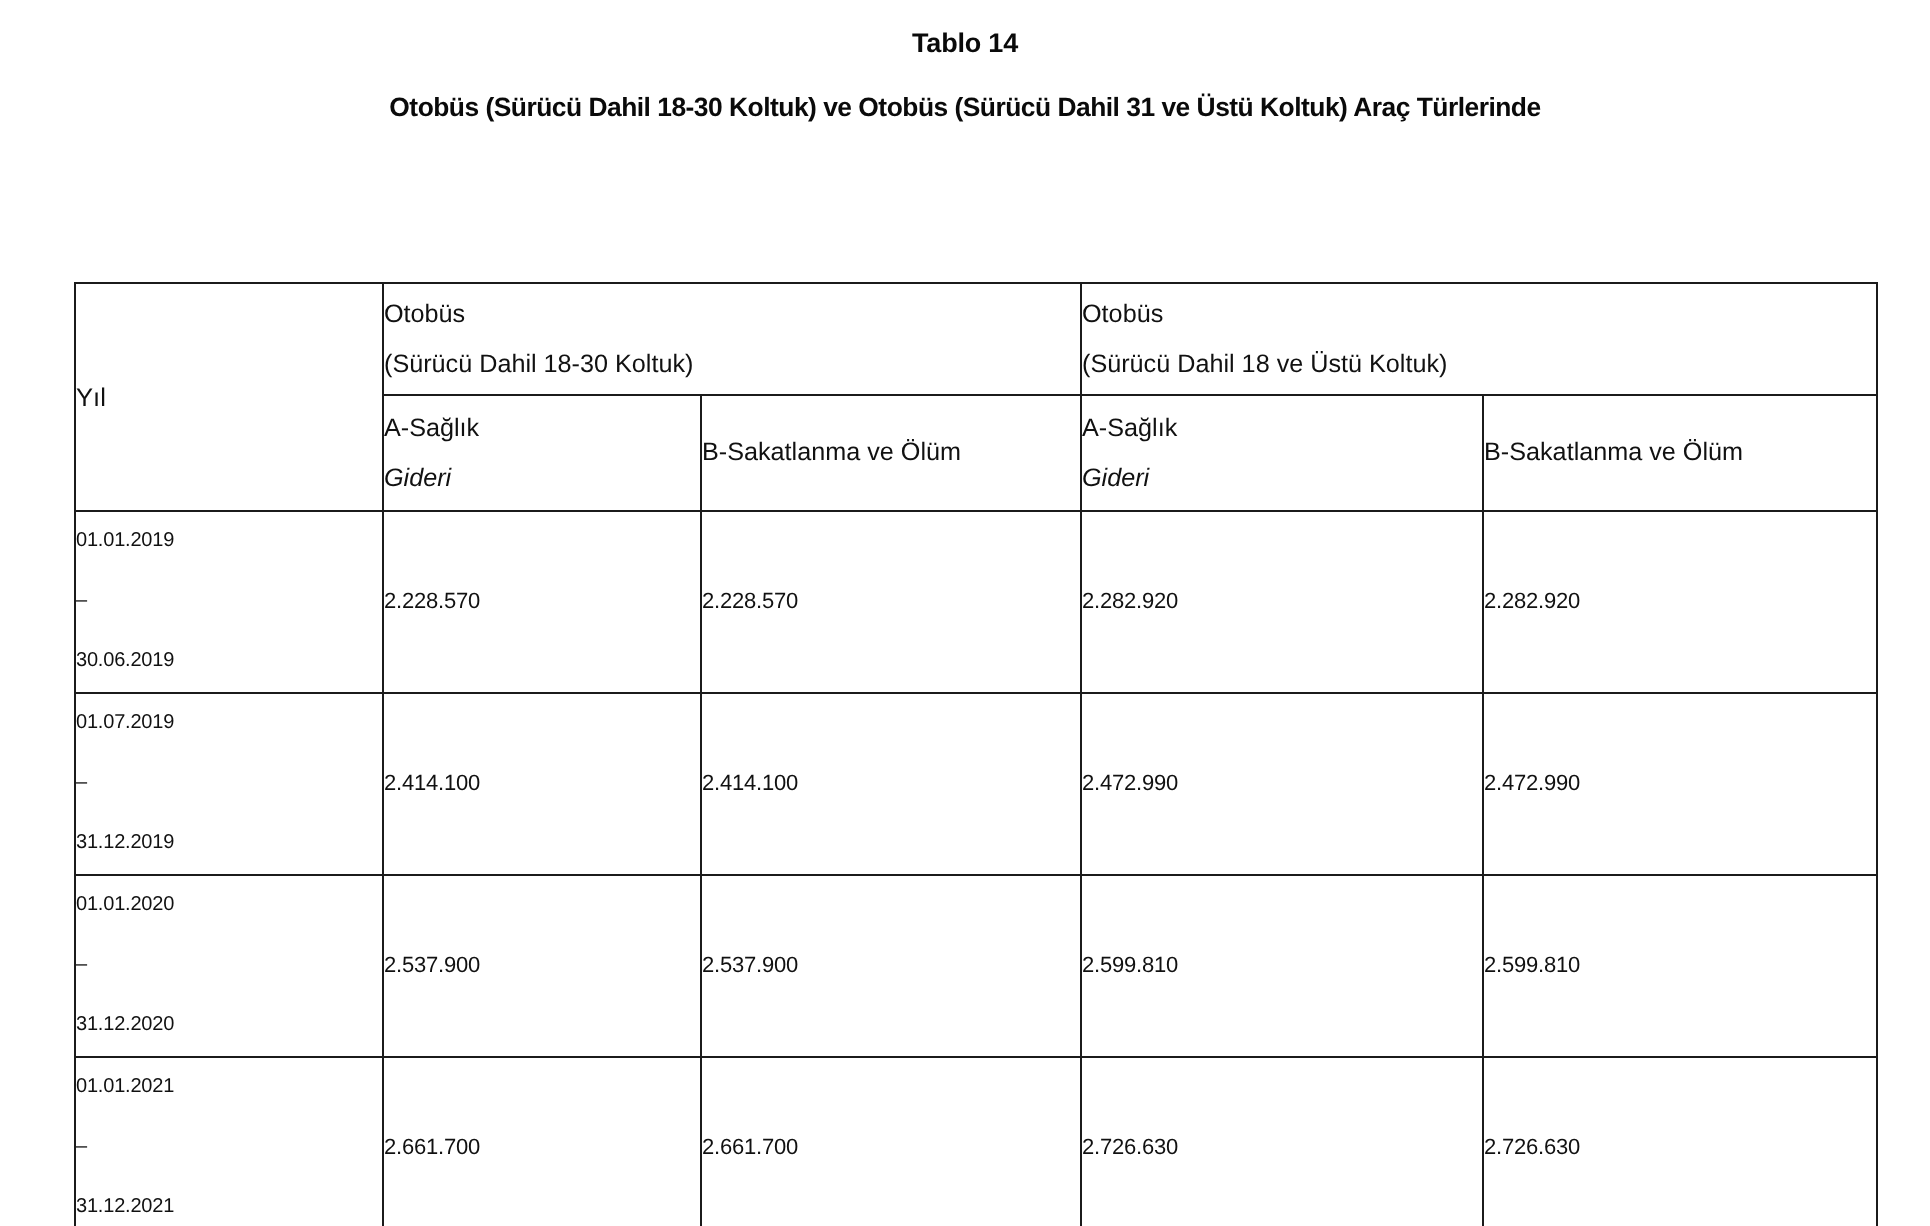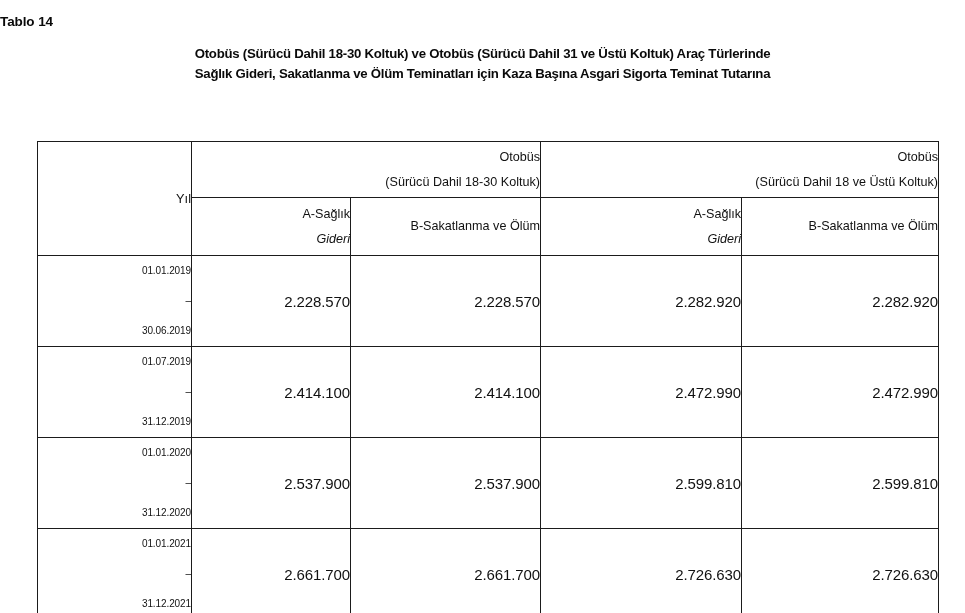--- a/index.html
+++ b/index.html
@@ -22,20 +22,21 @@
     width: 965px;
     height: 613px;
   }
 
   
   .table-number {
     position: absolute;
     left: 0;
     top: 14px;
     width: 965px;
+    text-align: center;
     font-size: 13.5px;
     font-weight: bold;
     letter-spacing: -0.1px;
     color: #0a0a0a;
   }
 
   .title-block {
     position: absolute;
     left: 0;
     top: 44px;
@@ -66,21 +67,21 @@
     width: 901px;
     height: 442px;
     font-size: 12.6px;
     color: #111111;
   }
 
   table.data-table td,
   table.data-table th {
     border: 1px solid #1b1b1b;
     padding: 0;
-    text-align: right;
+    text-align: left;
     vertical-align: middle;
     font-weight: normal;
   }
 
   
   col.c-year  { width: 154px; }
   col.c-a1    { width: 159px; }
   col.c-b1    { width: 190px; }
   col.c-a2    { width: 201px; }
   col.c-b2    { width: 197px; }
@@ -111,37 +112,36 @@
   .row-period {
     line-height: 30px;
     font-size: 10px;
     font-weight: bold;
     letter-spacing: -0.1px;
   }
   .row-period .p-l { display: block; }
   .row-period .p-dash { display: block; font-weight: normal; }
 
   .row-val {
-    font-size: 15px;
+    font-size: 11px;
     font-weight: bold;
     letter-spacing: -0.1px;
   }
 
   tr.data-row { height: 83px; }
 </style>
 </head>
 <body>
 
 <div class="page">
 
   <div class="table-number">Tablo 14</div>
 
   <div class="title-block">
     <div class="title-line">Otobüs (Sürücü Dahil 18-30 Koltuk) ve Otobüs (Sürücü Dahil 31 ve Üstü Koltuk) Araç Türlerinde</div>
-    <div class="title-line">Sağlık Gideri, Sakatlanma ve Ölüm Teminatları için Kaza Başına Asgari Sigorta Teminat Tutarına</div>
   </div>
 
   <div class="tbl-wrap">
     <table class="data-table">
       <colgroup>
         <col class="c-year">
         <col class="c-a1">
         <col class="c-b1">
         <col class="c-a2">
         <col class="c-b2">

